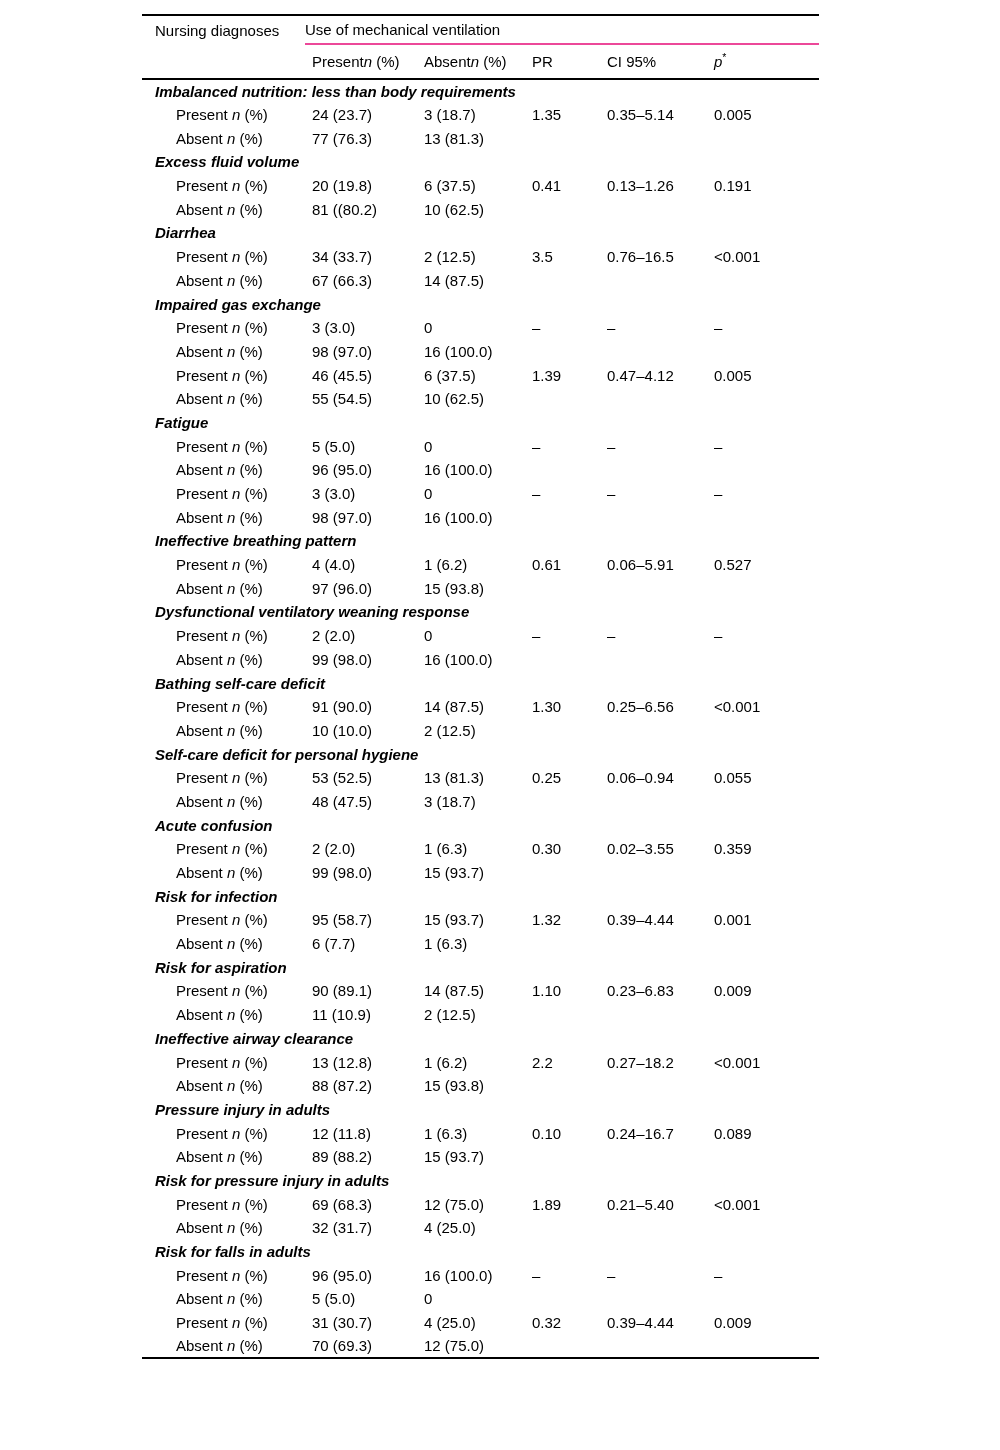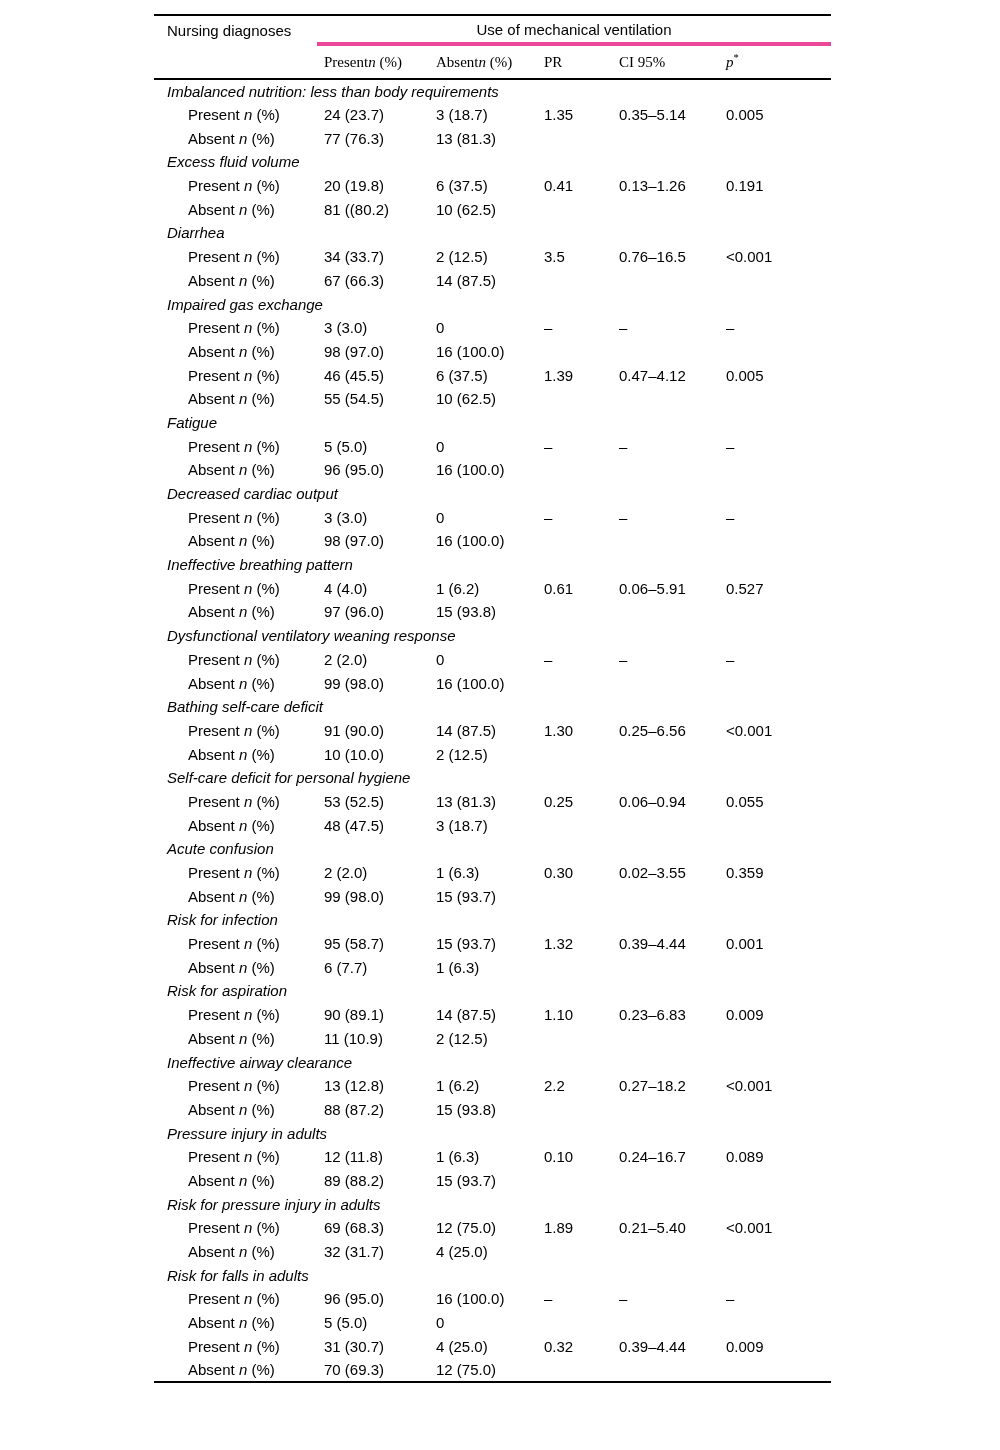--- a/index.html
+++ b/index.html
@@ -1,27 +1,27 @@
 <!DOCTYPE html>
 <html><head>
 <meta charset="utf-8">
 <style>
   * { margin:0; padding:0; box-sizing:border-box; }
   html,body { width:1000px; height:1450px; background:#ffffff; }
   body { font-family:"Liberation Sans","DejaVu Sans",sans-serif; color:#000000; }
-  .table-wrap { position:absolute; left:154px; top:14px; }
+  .table-wrap { position:absolute; left:142px; top:14px; }
   table.nd-table { border-collapse:collapse; width:677px; table-layout:fixed; font-size:15px; }
   thead th { font-weight:normal; text-align:left; vertical-align:middle; }
   tr.r1 th { border-top:2px solid #000; height:29px; }
   th.col1-head { padding-left:13px; }
-  th.span-head { text-align:center; border-bottom:4px solid #ec4899; }
-  tr.r2 th { height:35px; border-bottom:2px solid #000; padding-left:7px;font-family:Liberation Serif, serif; }
+  th.span-head { border-bottom:2px solid #ec4899; }
+  tr.r2 th { height:35px; border-bottom:2px solid #000; padding-left:7px; }
   tr.r2 th.col1-empty { padding-left:13px; }
   tbody td { height:23.7px; vertical-align:middle; white-space:nowrap; overflow:visible; }
-  td.diag { font-style:italic; padding-left:13px; }
+  td.diag { font-style:italic; padding-left:13px;font-weight:bold; }
   td.lbl { padding-left:34px; }
   td.val { padding-left:7px; }
   tbody tr:last-child td { border-bottom:2px solid #000; }
   sup { font-size:70%; vertical-align:super; line-height:0; }
   i { font-style:italic; }
 </style>
 </head>
 <body>
 
 <div class="table-wrap">
@@ -159,23 +159,20 @@
   </tr>
   <tr class="data-row">
     <td class="lbl"><span class="pre">Absent </span><i class="it">n</i><span class="post"> (%)</span></td>
     <td class="val">96 (95.0)</td>
     <td class="val">16 (100.0)</td>
     <td class="val"></td>
     <td class="val"></td>
     <td class="val"></td>
   </tr>
 
-  <tr class="section-row">
-    <td class="diag" colspan="6">Decreased cardiac output</td>
-  </tr>
   <tr class="data-row">
     <td class="lbl"><span class="pre">Present </span><i class="it">n</i><span class="post"> (%)</span></td>
     <td class="val">3 (3.0)</td>
     <td class="val">0</td>
     <td class="val">–</td>
     <td class="val">–</td>
     <td class="val">–</td>
   </tr>
   <tr class="data-row">
     <td class="lbl"><span class="pre">Absent </span><i class="it">n</i><span class="post"> (%)</span></td>

